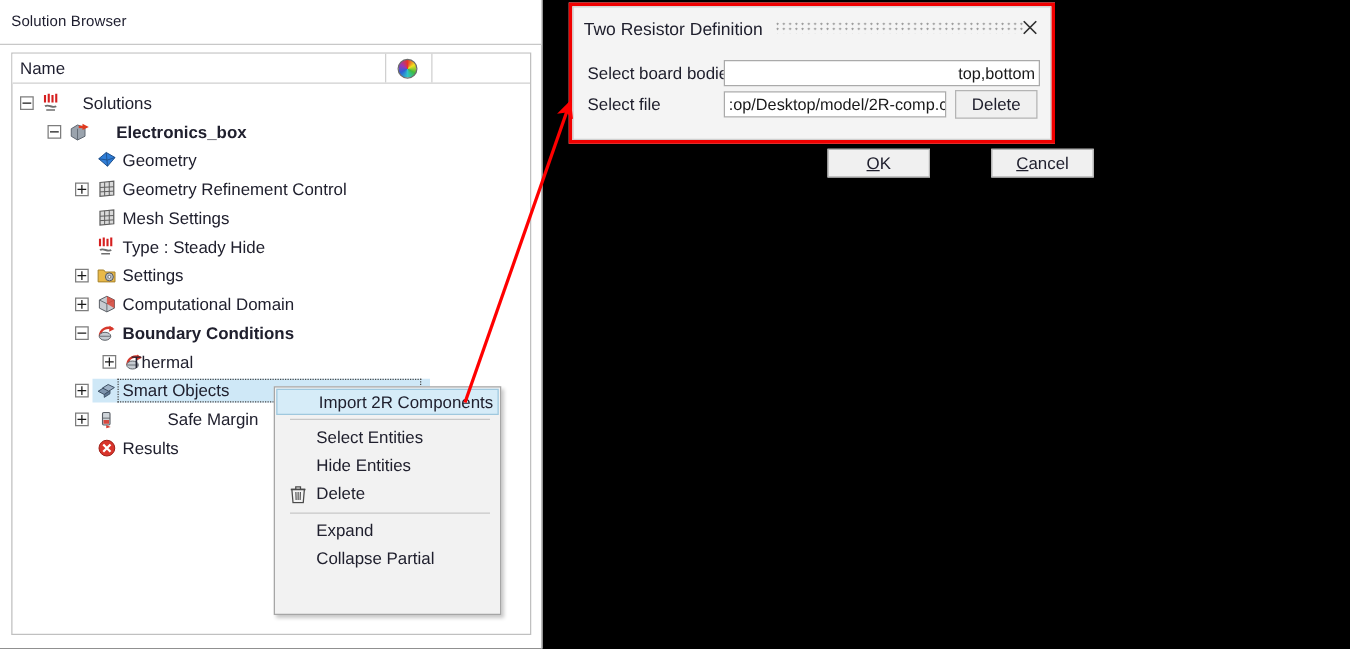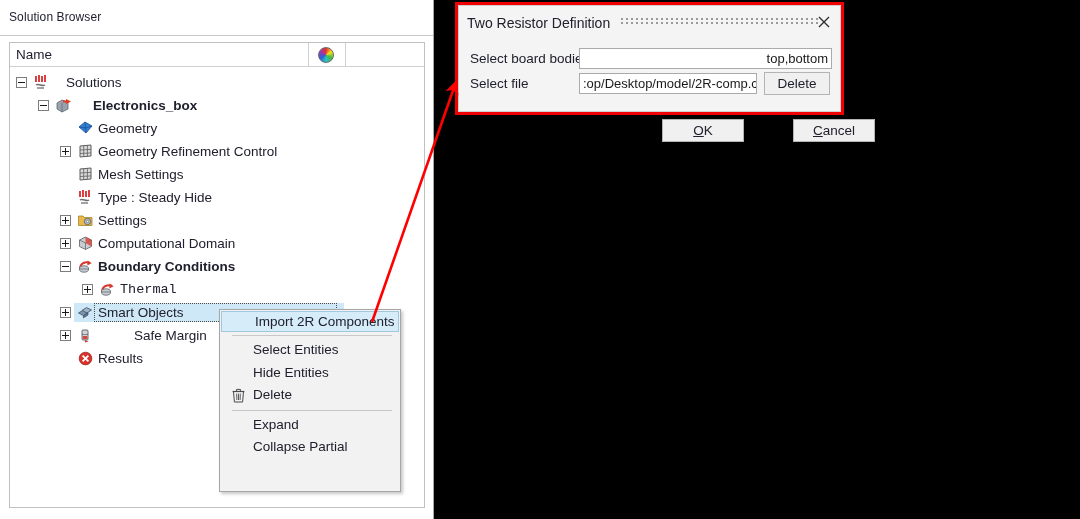--- a/index.html
+++ b/index.html
@@ -366,21 +366,21 @@
             <span class="node-label bold" style="left: 88px;">Boundary Conditions</span>
           </div>
           <div class="tree-row">
             <div class="expander plus" style="left: 72px;"></div>
             <span class="node-icon" style="left: 89px;"><svg viewBox="0 0 17 17" width="17" height="17">
                 <path d="M3,11 C3,5 9,3 13,5" stroke="#d6382c" stroke-width="2" fill="none"></path>
                 <path d="M10.6,2.6 L14.6,5.2 L10.3,7.4 Z" fill="#d6382c"></path>
                 <ellipse cx="7" cy="11" rx="4.6" ry="3.2" fill="#c6cbd1" stroke="#5d6268" stroke-width="0.8"></ellipse>
                 <path d="M3,11 L11.3,11" stroke="#5d6268" stroke-width="0.7"></path>
               </svg></span>
-            <span class="node-label" style="left: 110px; font-family: Liberation Mono, monospace;">Thermal</span>
+            <span class="node-label" style="left: 95px;">Thermal</span>
           </div>
           <div class="tree-row">
             <div class="sel-highlight" style="left: 64px; width: 270px;"></div>
             <div class="focus-dotted" style="left: 84px; width: 243px;"></div>
             <div class="expander plus" style="left: 50px;"></div>
             <span class="node-icon" style="left: 67px;"><svg viewBox="0 0 17 17" width="17" height="17">
                 <path d="M1.5,9 L6,6.2 L11,8.6 L6.4,11.6 Z" fill="#7d94ad" stroke="#3d4f63" stroke-width="0.8"></path>
                 <path d="M5,6.4 L9.5,3.6 L14.5,6 L10,9 Z" fill="#9fb3c8" stroke="#3d4f63" stroke-width="0.8"></path>
                 <path d="M11,8.6 L11,11 L6.4,13.9 L6.4,11.6 Z" fill="#5f7793" stroke="#3d4f63" stroke-width="0.7"></path>
               </svg></span>

